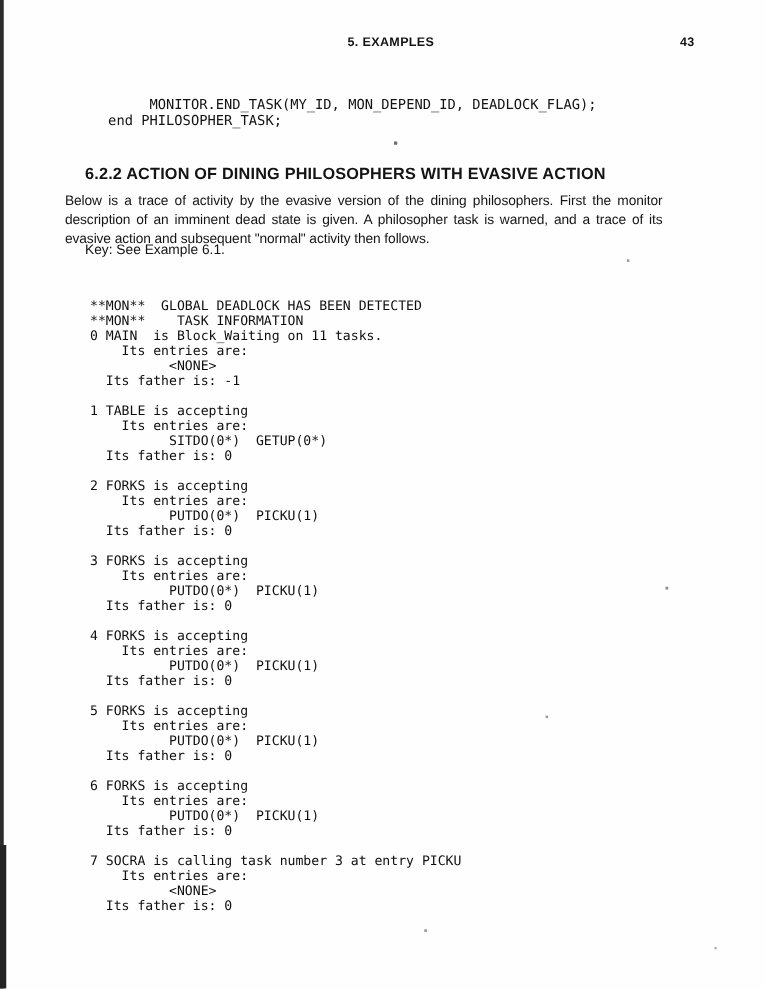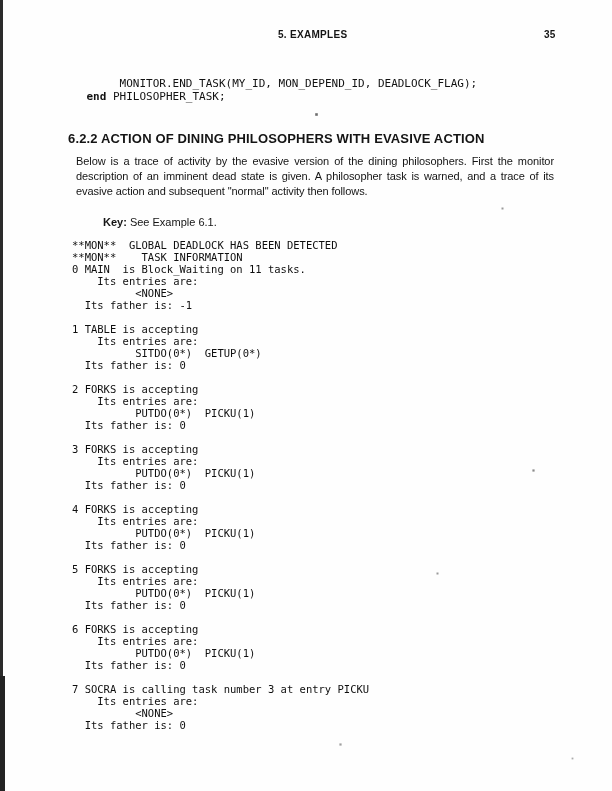--- a/index.html
+++ b/index.html
@@ -61,46 +61,45 @@
   
   .code-block {
     position: absolute;
     left: 60px; top: 78px;
     font-family: "DejaVu Sans Mono", monospace;
     font-size: 11px;
     line-height: 12.5px;
     color: #121212;
   }
   .code-block span { white-space: pre; }
-  .b { font-weight: bold; }
+  .b { font-weight: normal; }
   
   .section-heading {
     position: absolute;
     left: 68px; top: 131px;
     font-size: 13px;
     font-weight: bold;
     letter-spacing: 0.15px;
     white-space: pre;
   }
   
   .body-paragraph {
     position: absolute;
-    left: 76px; top: 154px;
+    left: 52px; top: 154px;
     width: 478px;
     font-size: 11px;
     letter-spacing: -0.08px;
     line-height: 15.2px;
     text-align: justify;
   }
   
   .key-line {
     position: absolute;
-    left: 68px; top: 216px;
+    left: 68px; top: 194px;
     font-size: 11px;
-    margin-left: 35px;
   }
   .key-line span { white-space: pre; }
   
   .trace {
     position: absolute;
     left: 60px; top: 227px;
     margin: 12px;
     font-family: "DejaVu Sans Mono", monospace;
     font-size: 10.5px;
     line-height: 12px;
@@ -112,21 +111,21 @@
 <body>
 
 <div class="page">
 
   <div class="edge-left"></div>
   <div class="edge-left-bottom"></div>
   <div class="noise"></div>
 
   <div class="running-header">
     <span class="rh-title">5. EXAMPLES</span>
-    <span class="rh-page">35</span>
+    <span class="rh-page">43</span>
   </div>
 
   <div class="code-block">
     <div class="code-line"><span>         MONITOR.END_TASK(MY_ID, MON_DEPEND_ID, DEADLOCK_FLAG);</span></div>
     <div class="code-line"><span class="b">    end</span><span> PHILOSOPHER_TASK;</span></div>
   </div>
 
   <div class="section-heading">6.2.2 ACTION OF DINING PHILOSOPHERS WITH EVASIVE ACTION</div>
 
   <div class="body-paragraph">Below is a trace of activity by the evasive version of the dining philosophers.  First the monitor description of an imminent dead state is given.  A philosopher task is warned, and a trace of its evasive action and subsequent "normal" activity then follows.</div>

